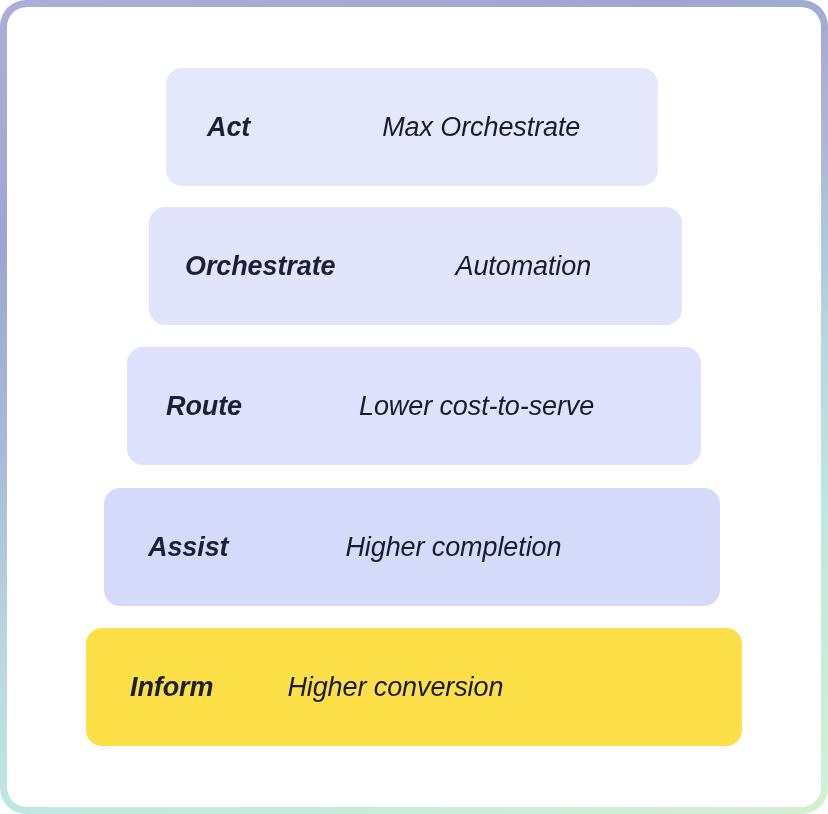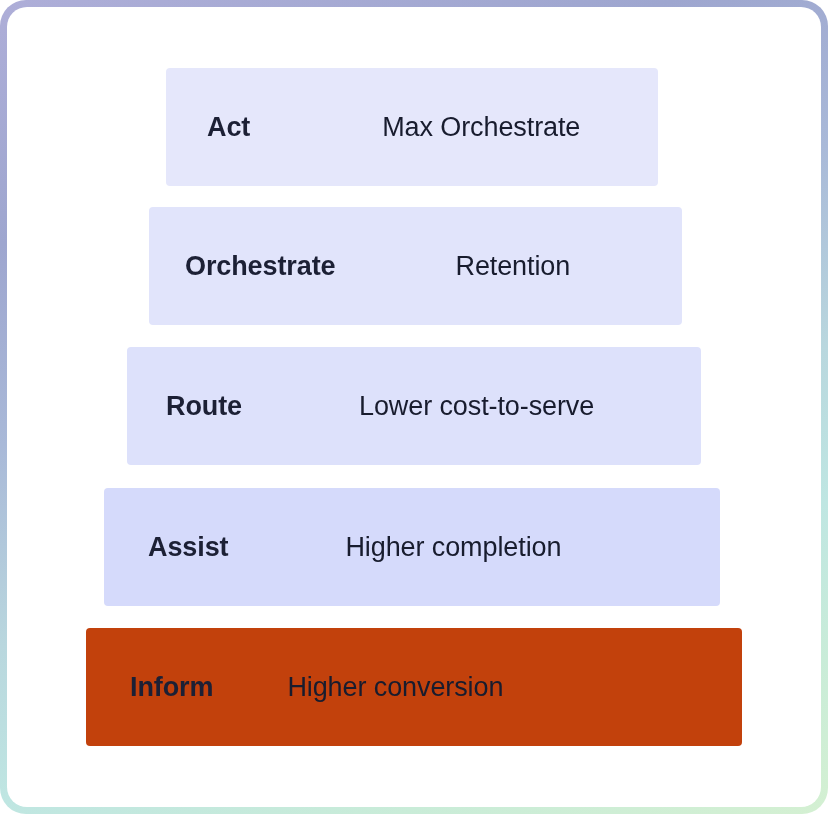--- a/index.html
+++ b/index.html
@@ -49,22 +49,23 @@
     top: 0;
     width: 100%;
     height: 100%;
   }
 
   .funnel-stage {
     position: absolute;
     display: flex;
     align-items: center;
     box-sizing: border-box;
-    border-radius: 4px;
+    border-radius: 16px;
     height: 118px;
+    font-style: italic;
   }
 
   .stage-name {
     font-weight: bold;
     font-size: 27px;
     color: #1c2035;
     letter-spacing: -0.1px;
     white-space: nowrap;
   }
 
@@ -102,33 +103,33 @@
   <div id="funnel-inner">
     <div id="funnel-stages">
 
       <div class="funnel-stage stage-0" style="background: rgb(229, 231, 251);">
         <span class="stage-name">Act</span>
         <span class="stage-outcome">Max Orchestrate</span>
       </div>
 
       <div class="funnel-stage stage-1" style="background: rgb(225, 228, 251);">
         <span class="stage-name">Orchestrate</span>
-        <span class="stage-outcome">Retention</span>
+        <span class="stage-outcome">Automation</span>
       </div>
 
       <div class="funnel-stage stage-3" style="background: rgb(213, 218, 251);">
         <span class="stage-name">Assist</span>
         <span class="stage-outcome">Higher completion</span>
       </div>
 
       <div class="funnel-stage stage-2" style="background: rgb(221, 225, 251);">
         <span class="stage-name">Route</span>
         <span class="stage-outcome">Lower cost-to-serve</span>
       </div>
 
-      <div class="funnel-stage stage-4" style="background: #c2410c;">
+      <div class="funnel-stage stage-4" style="background: #fde047;">
         <span class="stage-name">Inform</span>
         <span class="stage-outcome">Higher conversion</span>
       </div>
 
     </div>
   </div>
 </div>
 
 </body></html>

